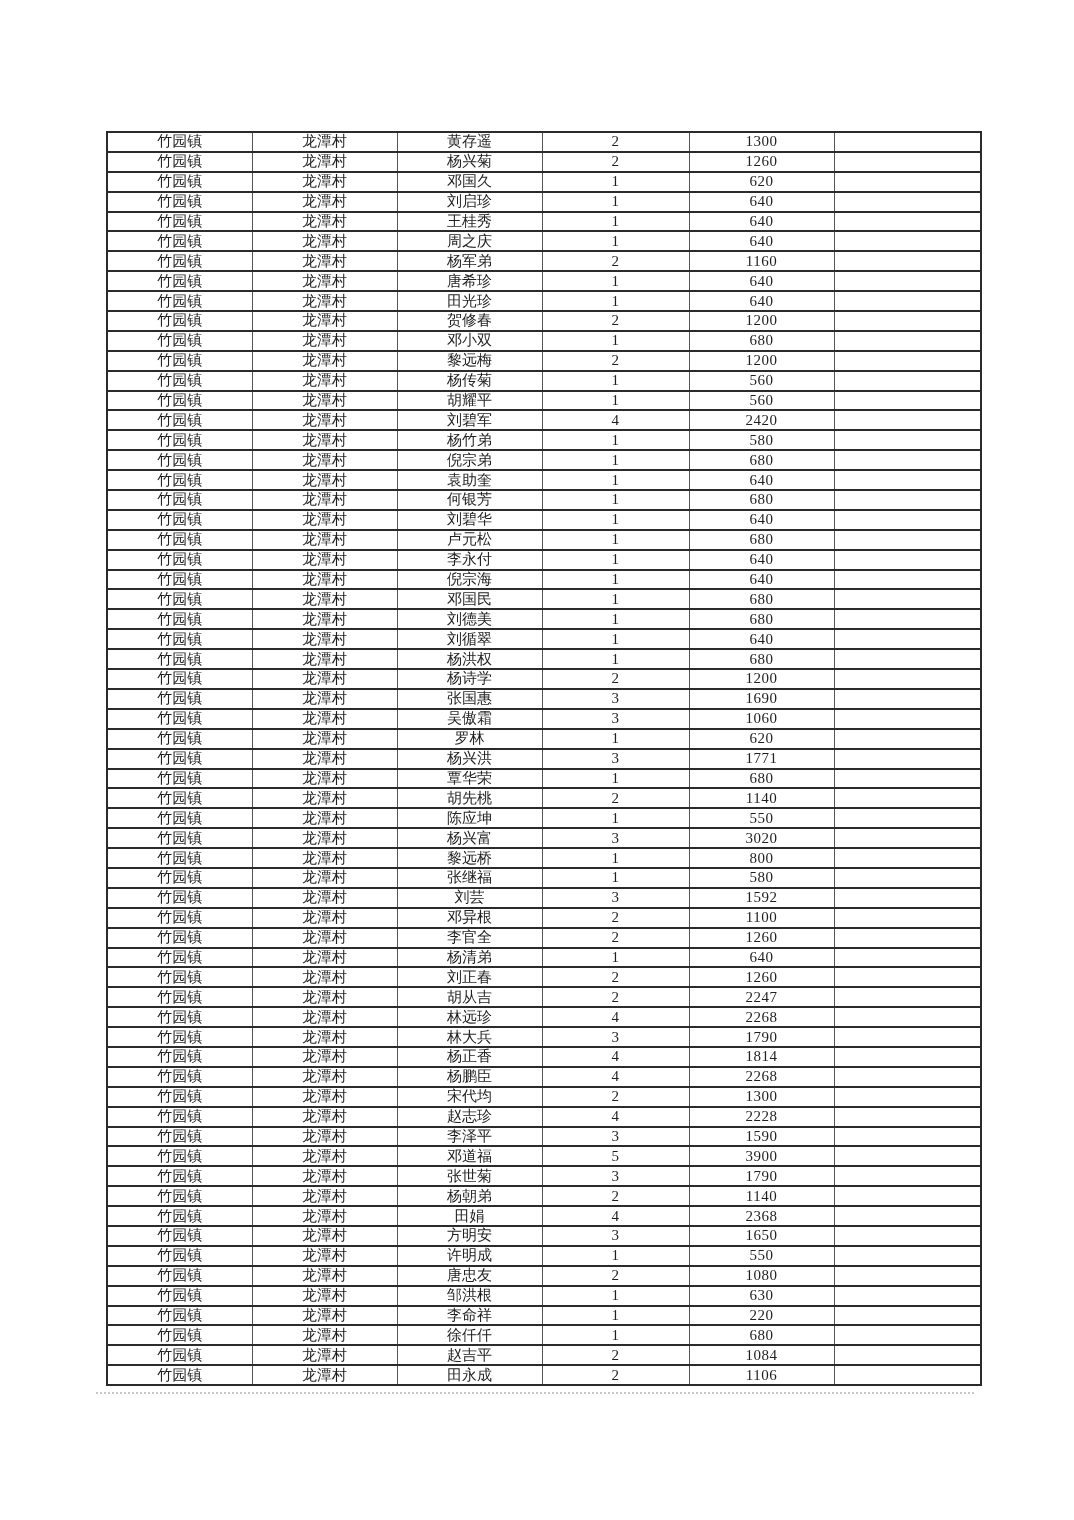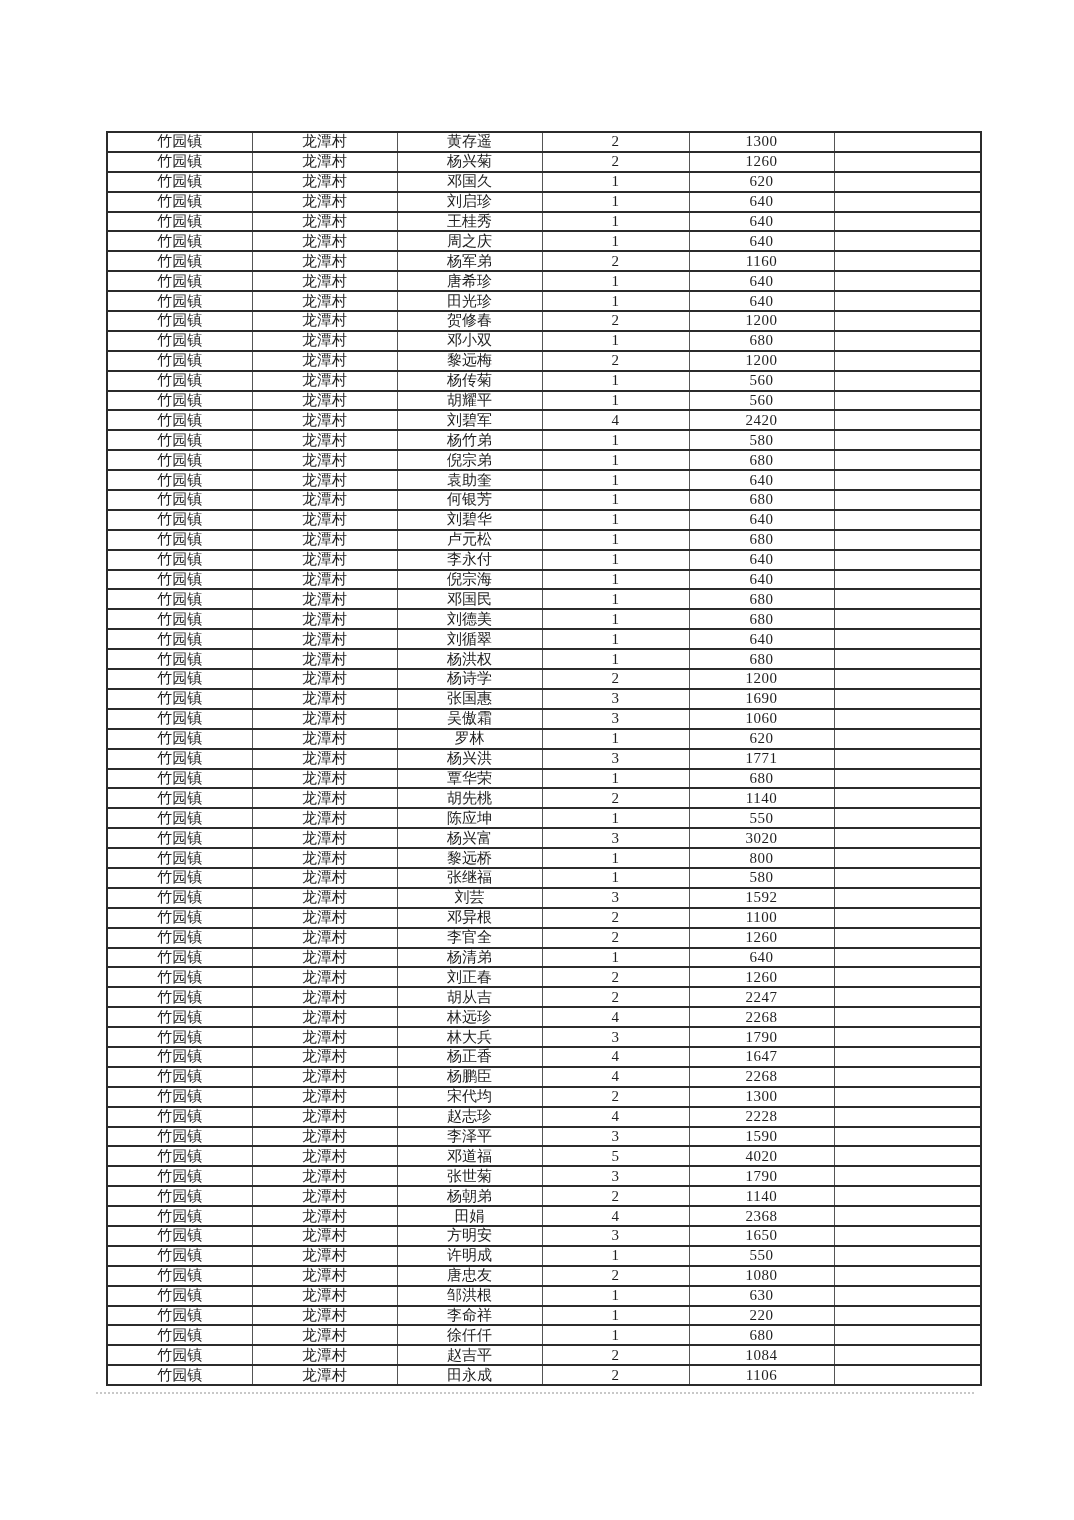--- a/index.html
+++ b/index.html
@@ -429,21 +429,21 @@
         <td>林大兵</td>
         <td class="num">3</td>
         <td class="num">1790</td>
         <td></td>
       </tr>
       <tr>
         <td>竹园镇</td>
         <td>龙潭村</td>
         <td>杨正香</td>
         <td class="num">4</td>
-        <td class="num">1647</td>
+        <td class="num">1814</td>
         <td></td>
       </tr>
       <tr>
         <td>竹园镇</td>
         <td>龙潭村</td>
         <td>杨鹏臣</td>
         <td class="num">4</td>
         <td class="num">2268</td>
         <td></td>
       </tr>
@@ -469,21 +469,21 @@
         <td>李泽平</td>
         <td class="num">3</td>
         <td class="num">1590</td>
         <td></td>
       </tr>
       <tr>
         <td>竹园镇</td>
         <td>龙潭村</td>
         <td>邓道福</td>
         <td class="num">5</td>
-        <td class="num">4020</td>
+        <td class="num">3900</td>
         <td></td>
       </tr>
       <tr>
         <td>竹园镇</td>
         <td>龙潭村</td>
         <td>张世菊</td>
         <td class="num">3</td>
         <td class="num">1790</td>
         <td></td>
       </tr>

